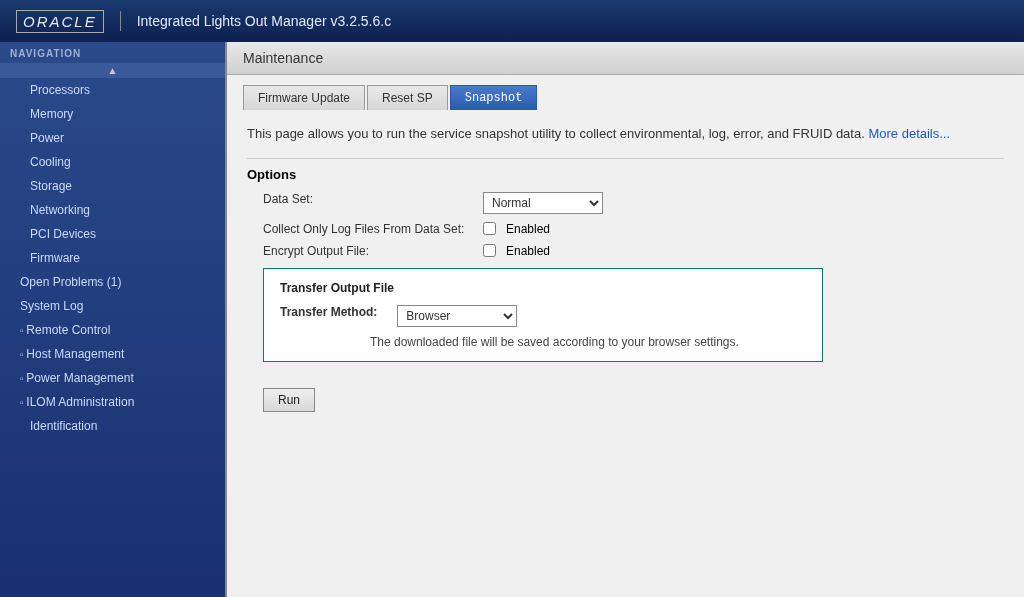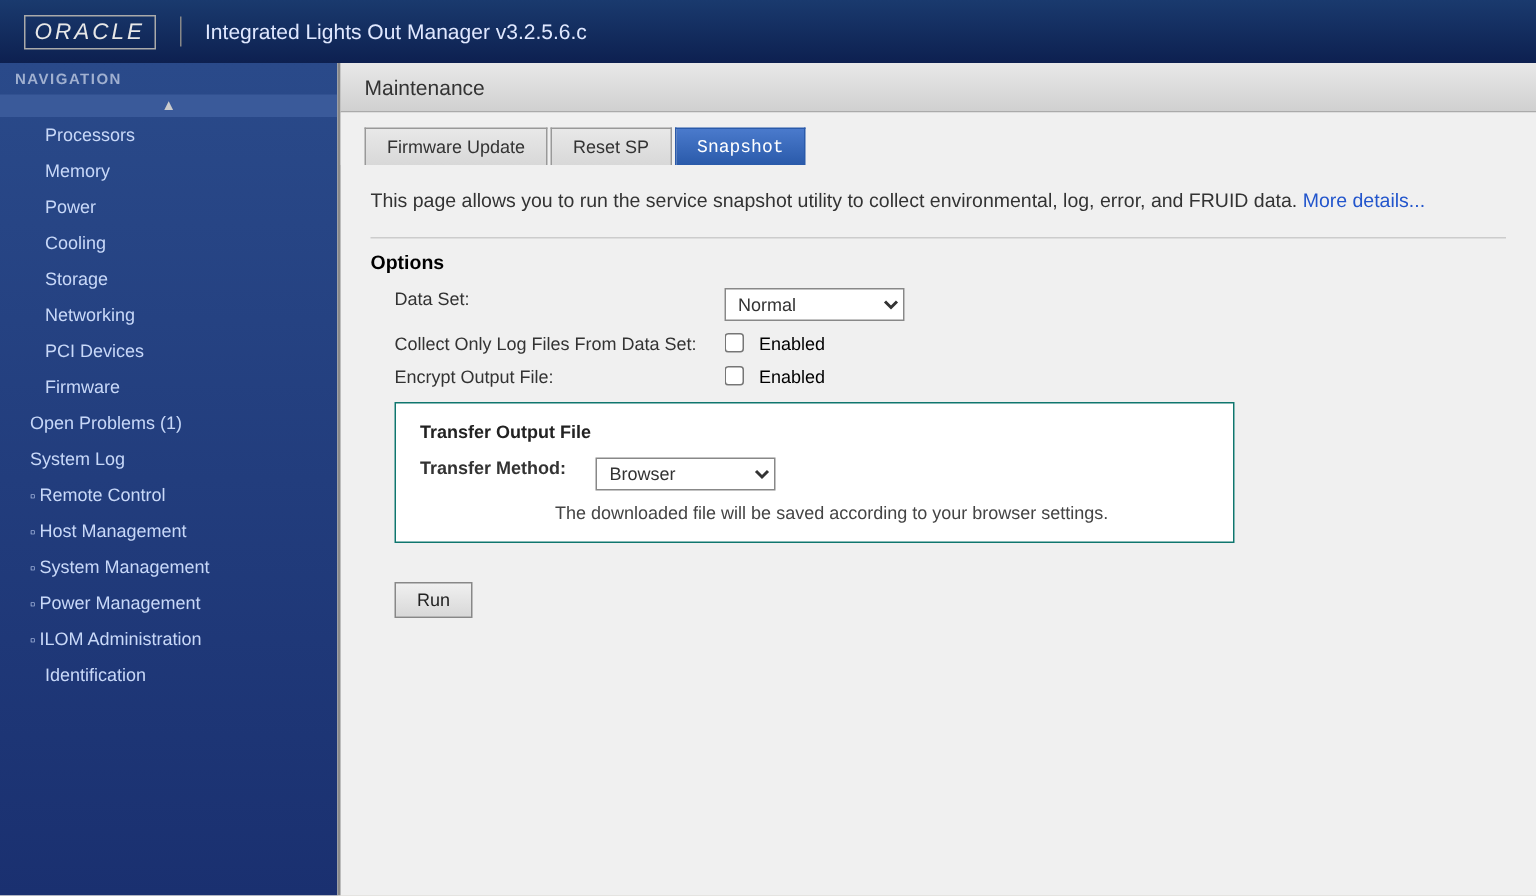--- a/index.html
+++ b/index.html
@@ -237,21 +237,20 @@
     <div class="nav-item sub">Power</div>
     <div class="nav-item sub">Cooling</div>
     <div class="nav-item sub">Storage</div>
     <div class="nav-item sub">Networking</div>
     <div class="nav-item sub">PCI Devices</div>
     <div class="nav-item sub">Firmware</div>
     <div class="nav-item">Open Problems (1)</div>
     <div class="nav-item">System Log</div>
     <div class="nav-item has-arrow">Remote Control</div>
     <div class="nav-item has-arrow">Host Management</div>
-    <div class="nav-item has-arrow">System Management</div>
     <div class="nav-item has-arrow">Power Management</div>
     <div class="nav-item has-arrow">ILOM Administration</div>
     <div class="nav-item sub">Identification</div>
   </div>
 
   <div id="content">
     <div class="page-title-bar">Maintenance</div>
 
     <div class="tab-bar">
       <div class="tab">Firmware Update</div>

